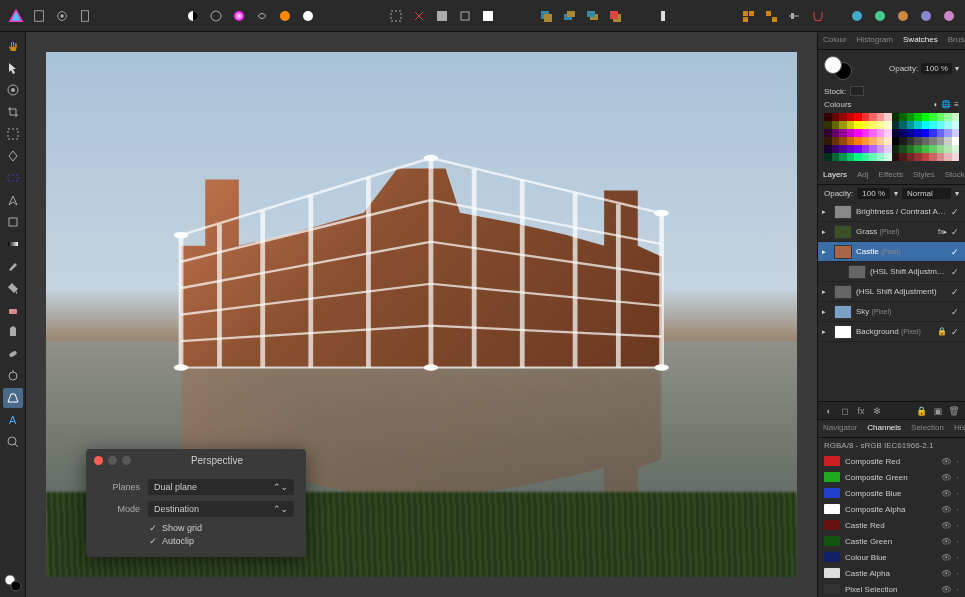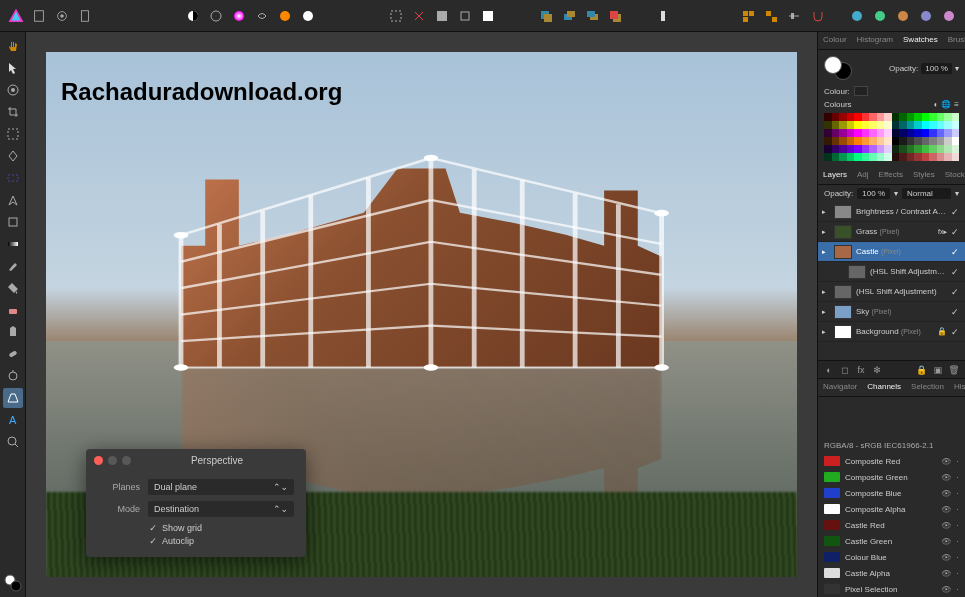--- a/index.html
+++ b/index.html
@@ -67,21 +67,21 @@
     .layer-row { display: flex; align-items: center; height: 20px; padding: 0 4px; gap: 4px; font-size: 8px; border-bottom: 1px solid #222; }
     .layer-row.selected { background: #3a6ea8; color: #fff; }
     .layer-row.child { padding-left: 18px; }
     .layer-thumb { width: 18px; height: 14px; background: #555; border: 1px solid #333; flex-shrink: 0; }
     .layer-name { flex: 1; white-space: nowrap; overflow: hidden; text-overflow: ellipsis; }
     .layer-type { color: #888; font-size: 7px; }
     .layer-vis { width: 10px; font-size: 9px; }
     .layer-footer { height: 18px; background: #252525; display: flex; align-items: center; justify-content: flex-end; gap: 4px; padding: 0 5px; border-top: 1px solid #111; }
     .lf-icon { width: 12px; height: 12px; display: flex; align-items: center; justify-content: center; font-size: 9px; color: #999; cursor: pointer; }
     .channels-panel { border-top: 1px solid #111; }
-    .ch-header { font-size: 8px; padding: 3px 6px; color: #aaa; margin-top: 41px; }
+    .ch-header { font-size: 8px; padding: 3px 6px; color: #aaa; }
     .ch-list { }
     .ch-row { display: flex; align-items: center; height: 16px; padding: 0 6px; gap: 5px; font-size: 8px; }
     .ch-sw { width: 16px; height: 10px; border-radius: 1px; }
     .ch-name { flex: 1; }
     .ch-vis { font-size: 8px; color: #999; }
   </style>
 </head>
 <body>
 
 <div class="app">
@@ -417,21 +417,20 @@
               <line x1="91" y1="26" x2="91" y2="100"></line>
             <circle cx="0" cy="40" r="1.5"></circle>
               <circle cx="52" cy="5" r="1.5"></circle>
               <circle cx="100" cy="30" r="1.5"></circle>
             <circle cx="0" cy="100" r="1.5"></circle>
               <circle cx="52" cy="100" r="1.5"></circle>
               <circle cx="100" cy="100" r="1.5"></circle>
           </svg>
         </div>
         <div class="grass"></div>
-        <div class="watermark-overlay">Rachaduradownload.org</div>
       </div>
 
       <div class="dialog">
         <div class="dialog-header">
           <div class="traffic">
             <span class="tf-red"></span>
             <span class="tf-yel"></span>
             <span class="tf-grn"></span>
           </div>
           <div class="dialog-title">Perspective</div>
@@ -476,21 +475,21 @@
             <div class="well-bg"></div>
               <div class="well-fg"></div>
           </div>
           <div class="opacity-ctrl">
             <span>Opacity:</span>
             <span class="opacity-val">100 %</span>
             <span>▾</span>
           </div>
         </div>
         <div class="recent-row">
-          <span>Colour:</span>
+          <span>Stock:</span>
           <div class="recent-sw"></div>
         </div>
         <div class="swatch-hdr">
           <span>Colours</span>
           <div class="swatch-icons">
             <span>◐</span>
             <span>🌐</span>
             <span>≡</span>
           </div>
         </div>

